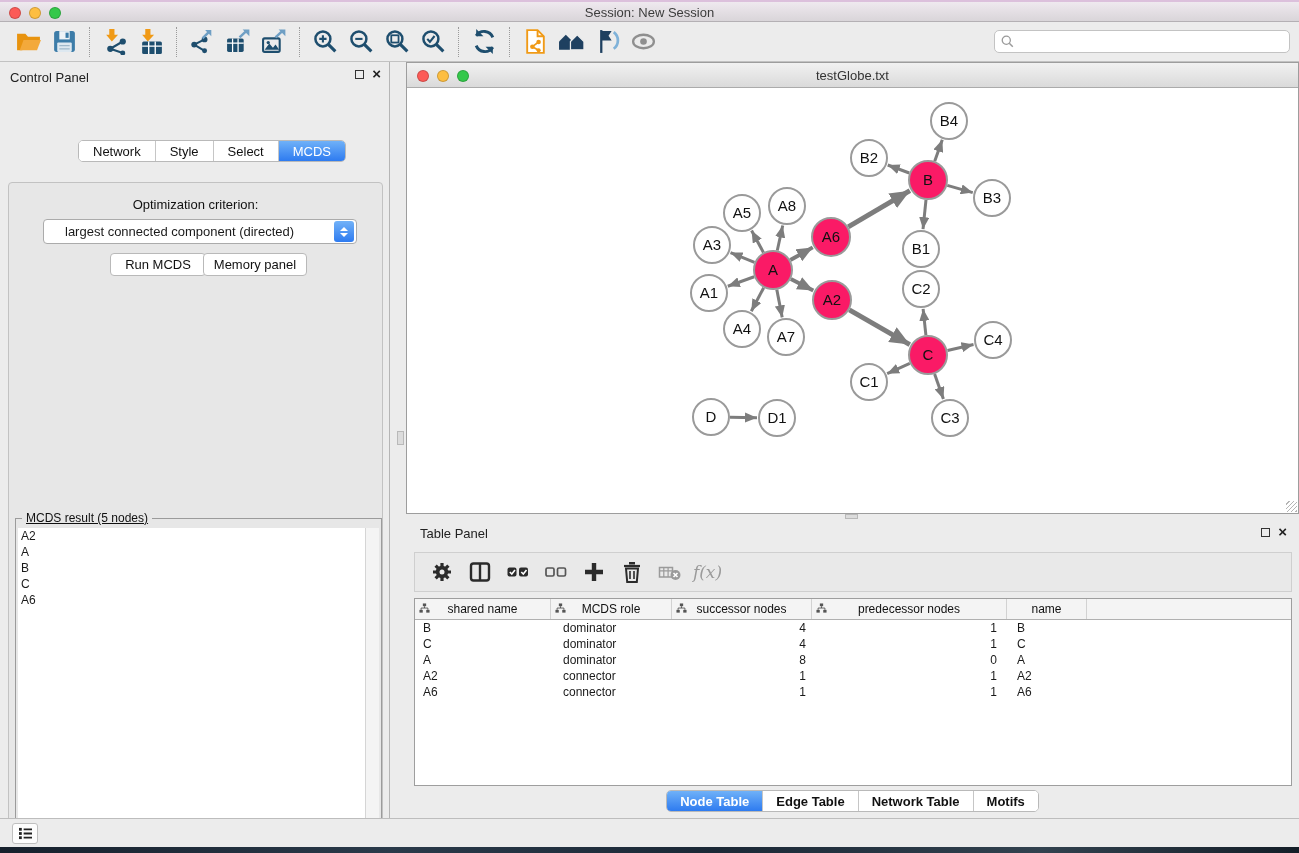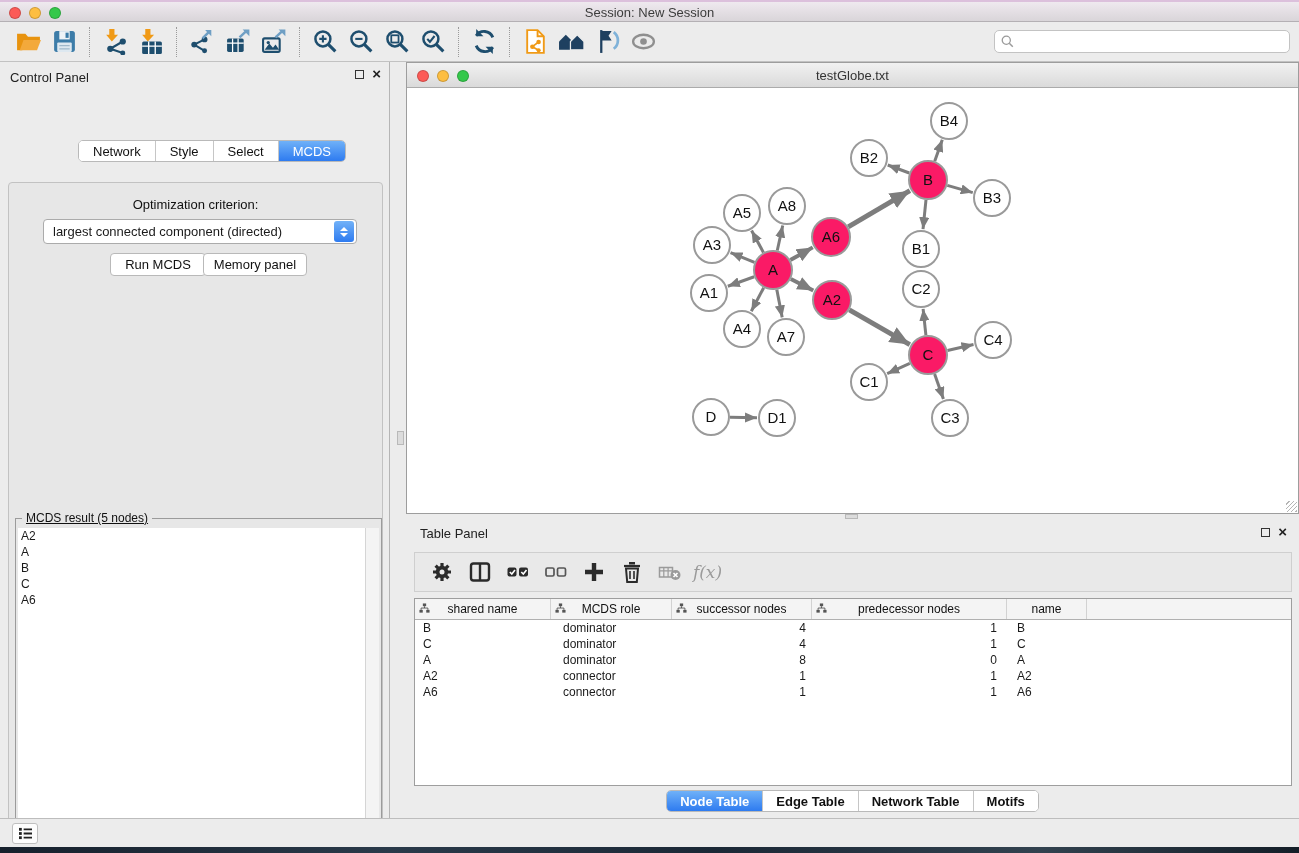--- a/index.html
+++ b/index.html
@@ -34,21 +34,21 @@
   .close-x { font-size:15px; font-weight:bold; color:#222; line-height:10px; }
   .cp-tabs { position:absolute; left:78px; top:78px; display:flex; height:22px;
     border:1px solid #b9b9b9; border-radius:5px; overflow:hidden; background:#fff; }
   .cp-tab { padding:0 14px; font-size:13px; display:flex; align-items:center; border-right:1px solid #c6c6c6; background:#fff; color:#111; }
   .cp-tab:last-child { border-right:none; }
   .cp-tab.active { background:linear-gradient(#6fb1f8,#2e7bf0); color:#fff; }
   .cp-inner { position:absolute; left:8px; top:120px; width:375px; height:686px; background:#e7e7e7;
     border:1px solid #c2c2c2; border-radius:4px; }
   .opt-label { position:absolute; left:0; right:0; top:14px; text-align:center; font-size:13px; color:#111; }
   .dropdown { position:absolute; left:34px; top:36px; width:314px; height:25px; background:#fff;
-    border:1px solid #ababab; border-radius:4px; display:flex; align-items:center; }
+    border:1px solid #ababab; border-radius:4px; display:flex; align-items:center;padding-left:12px; }
   .dropdown .dd-text { flex:1; font-size:13px; padding-left:9px; white-space:nowrap; overflow:hidden; }
   .dd-stepper { width:20px; height:21px; margin-right:2px; border-radius:3px;
     background:linear-gradient(#72b2f8,#2e7bf0); display:flex; flex-direction:column; align-items:center; justify-content:center; gap:2px; }
   .dd-stepper i { width:0; height:0; border-left:4px solid transparent; border-right:4px solid transparent; }
   .dd-up { border-bottom:4px solid #fff; } .dd-down { border-top:4px solid #fff; }
   .btn { position:absolute; height:23px; background:#fff; border:1px solid #b9b9b9; border-radius:4px;
     font-size:13px; display:flex; align-items:center; justify-content:center; color:#111; }
   .btn-run { left:84px; top:70px; width:96px;margin-left:17px; } .btn-close { left:194px; top:70px; width:104px; }
   .fieldset { position:absolute; left:6px; top:335px; width:367px; height:343px; border:1px solid #9b9b9b; }
   .legend { position:absolute; left:6px; top:-8px; background:#e7e7e7; padding:0 4px; font-size:12px; color:#111;text-decoration:underline; }

